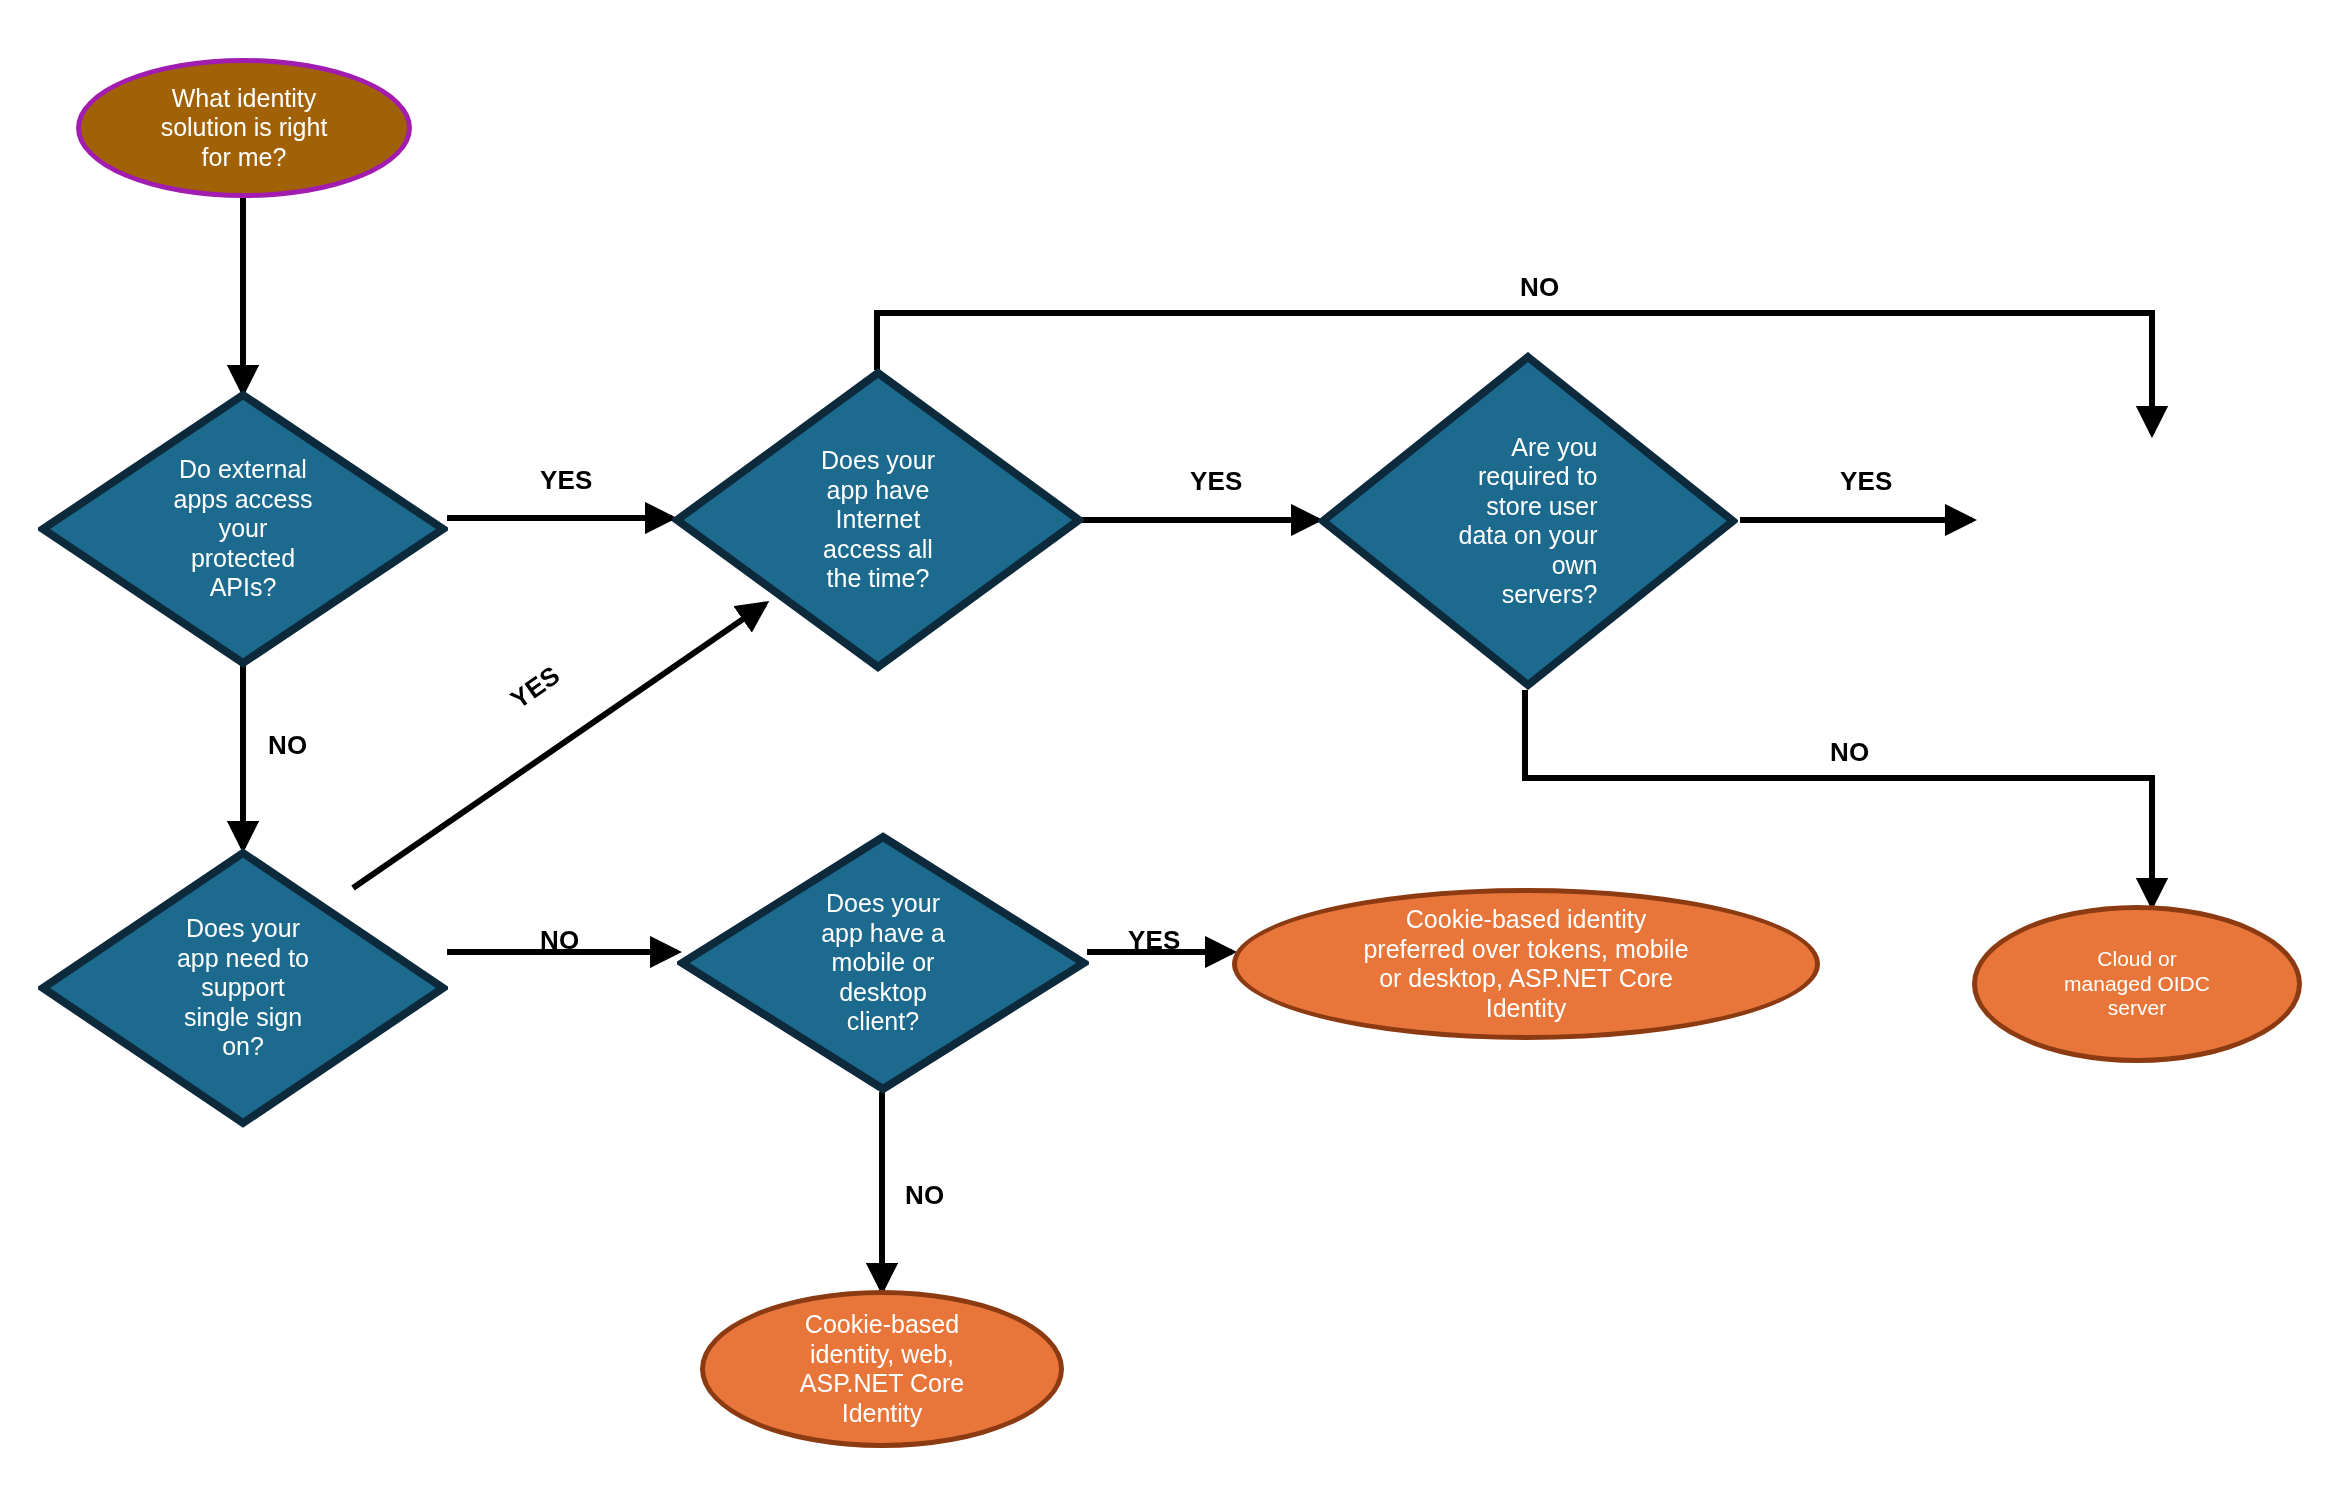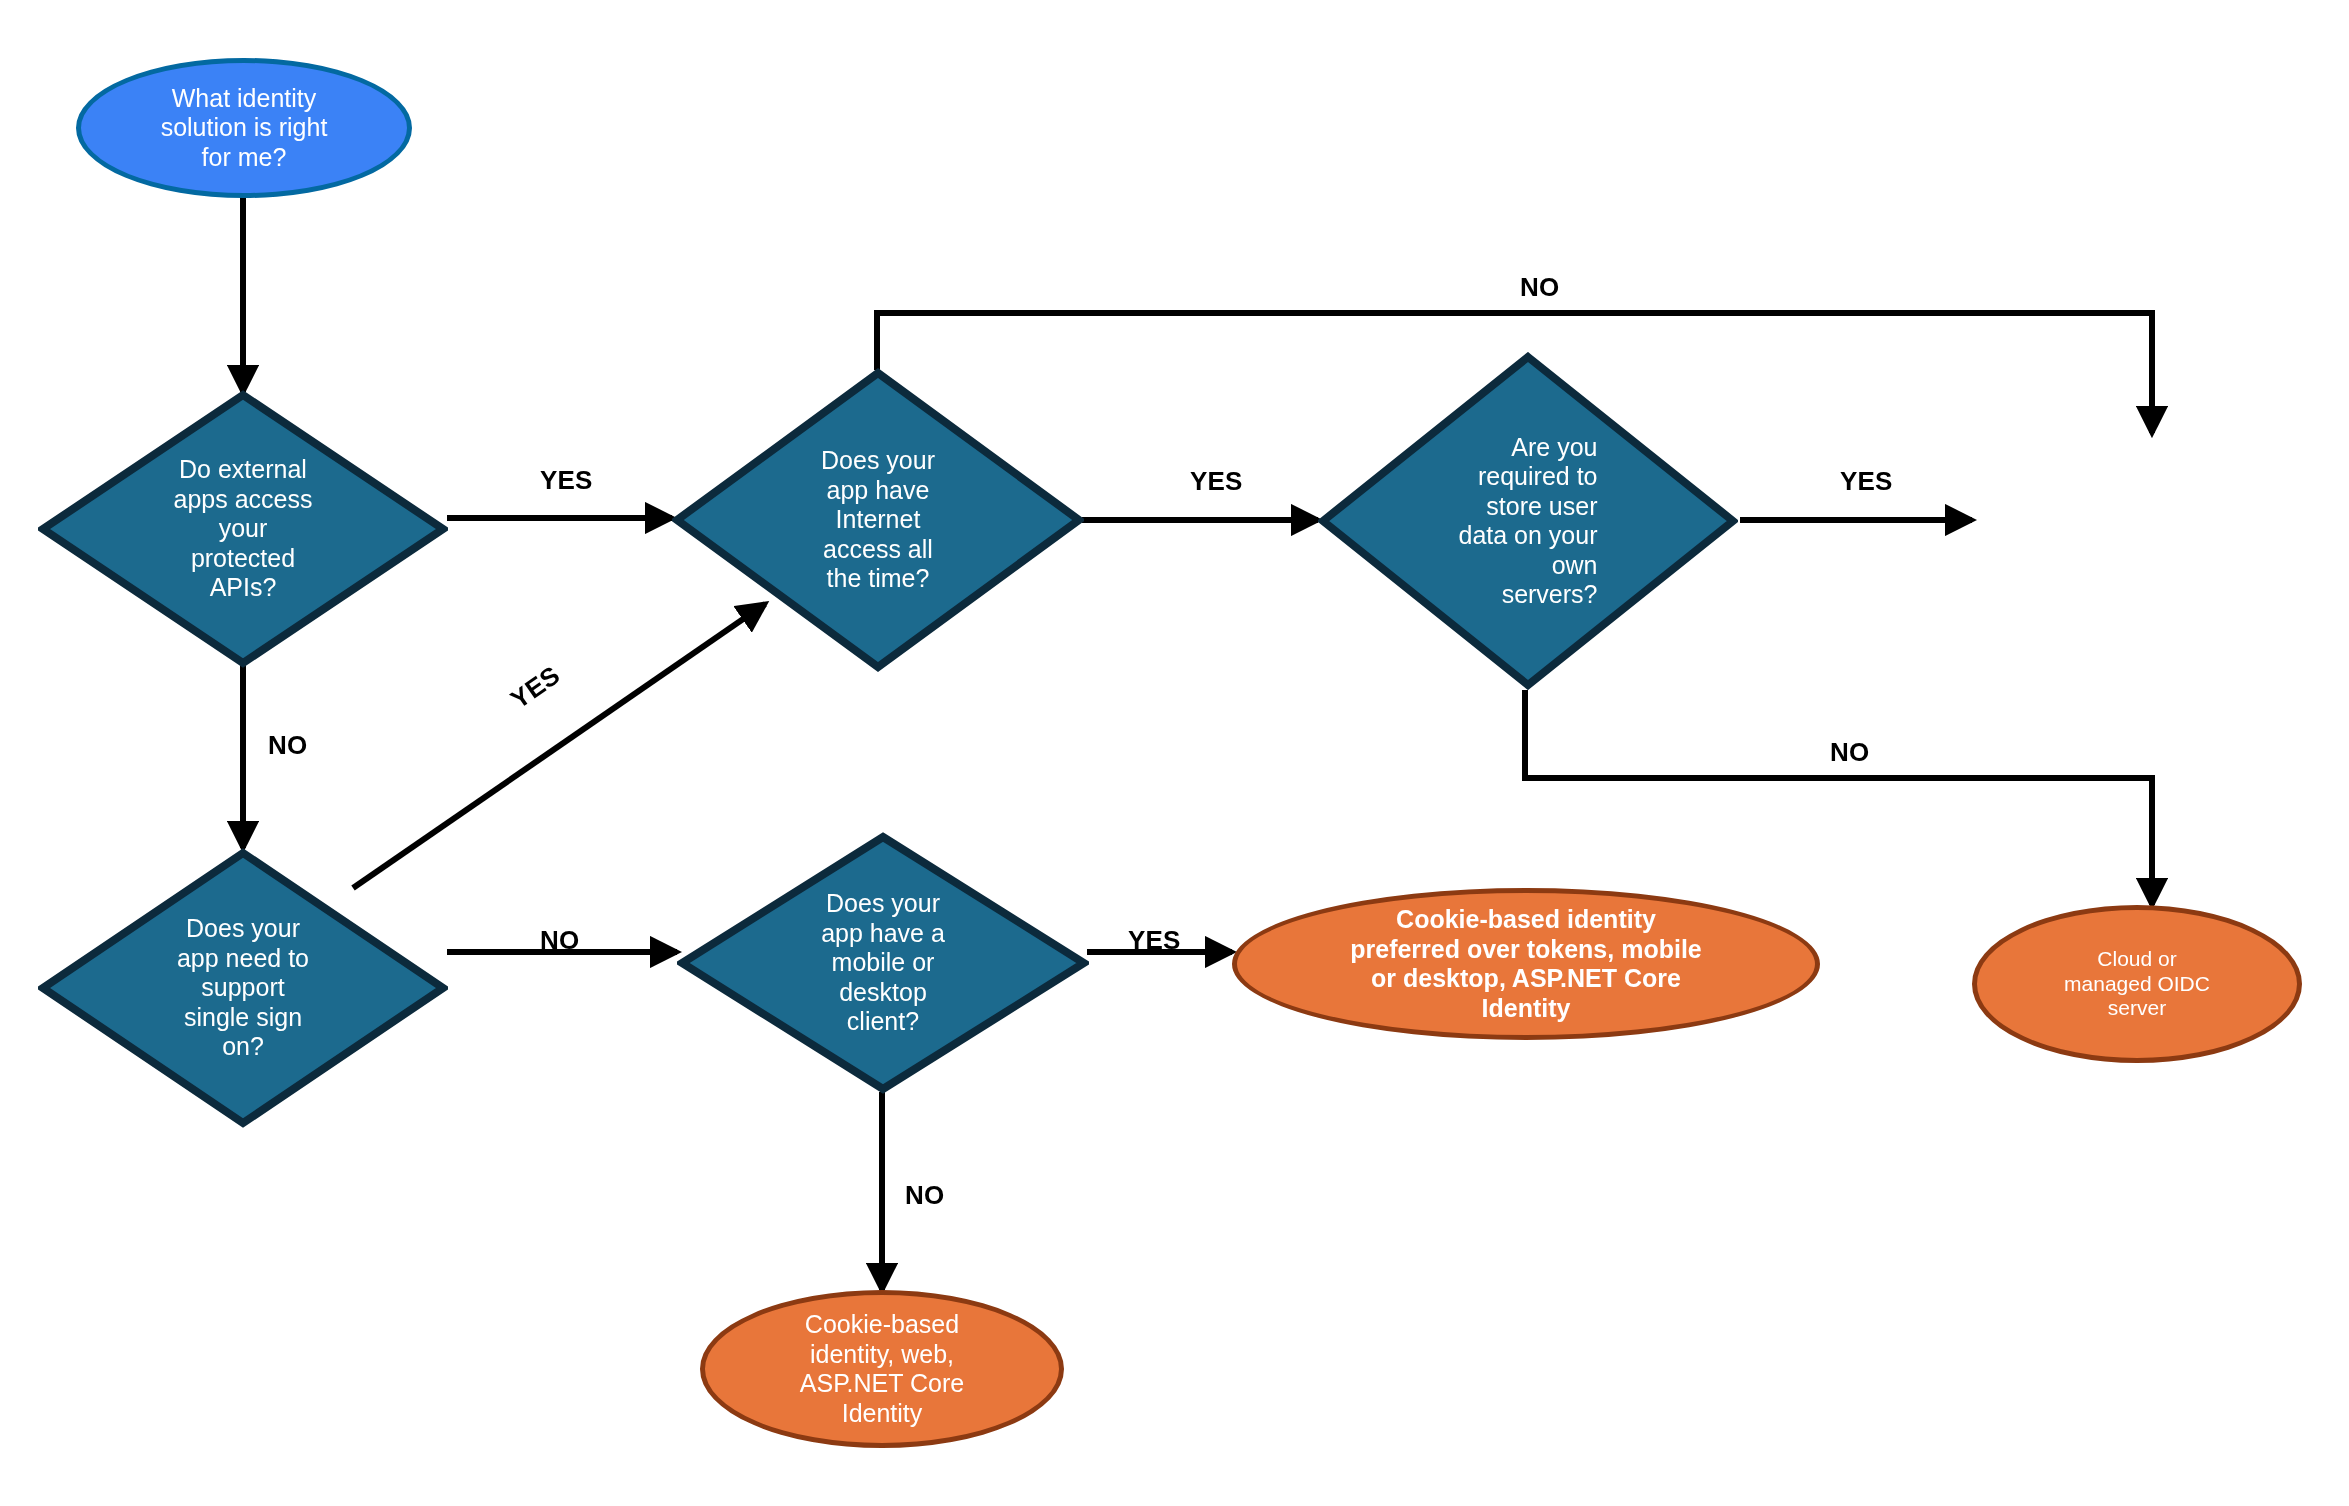--- a/index.html
+++ b/index.html
@@ -5,21 +5,21 @@
 <style>
   html,body{margin:0;padding:0;background:#ffffff;}
   body{font-family:"Liberation Sans","DejaVu Sans",sans-serif;}
   #stage{position:relative;width:2349px;height:1506px;background:#ffffff;overflow:hidden;}
   #edges{position:absolute;left:0;top:0;width:2349px;height:1506px;}
   .node{position:absolute;display:flex;align-items:center;justify-content:center;text-align:center;box-sizing:border-box;}
   .node .lbl{color:#ffffff;line-height:1.18;white-space:pre-line;}
 
   
   .ellipse{border-radius:50%;}
-  .start{background:#3b82f6;border:5px solid #0369a1;}
+  .start{background:#a16207;border:5px solid #a21caf;}
   .result{background:#E8763A;border:5px solid #8C3A12;}
 
   
   .diamond{background:transparent;}
   .diamond .dshape{position:absolute;left:0;top:0;width:100%;height:100%;}
   .diamond .lbl{position:relative;z-index:2;}
 
   .edge-label{position:absolute;color:#000000;font-weight:bold;letter-spacing:.2px;white-space:nowrap;}
 </style>
 </head>
@@ -142,21 +142,21 @@
   </div>
 
 
   <div class="node ellipse result" style="left:1972px;top:905px;width:330px;height:158px;">
     <span class="lbl" style="font-size:21px;">Cloud or
 managed OIDC
 server</span>
   </div>
 
   <div class="node ellipse result" style="left:1232px;top:888px;width:588px;height:152px;">
-    <span class="lbl" style="font-size:25px;font-weight:bold;">Cookie-based identity
+    <span class="lbl" style="font-size:25px;">Cookie-based identity
 preferred over tokens, mobile
 or desktop, ASP.NET Core
 Identity</span>
   </div>
 
   <div class="node ellipse result" style="left:700px;top:1290px;width:364px;height:158px;">
     <span class="lbl" style="font-size:25px;">Cookie-based
 identity, web,
 ASP.NET Core
 Identity</span>

